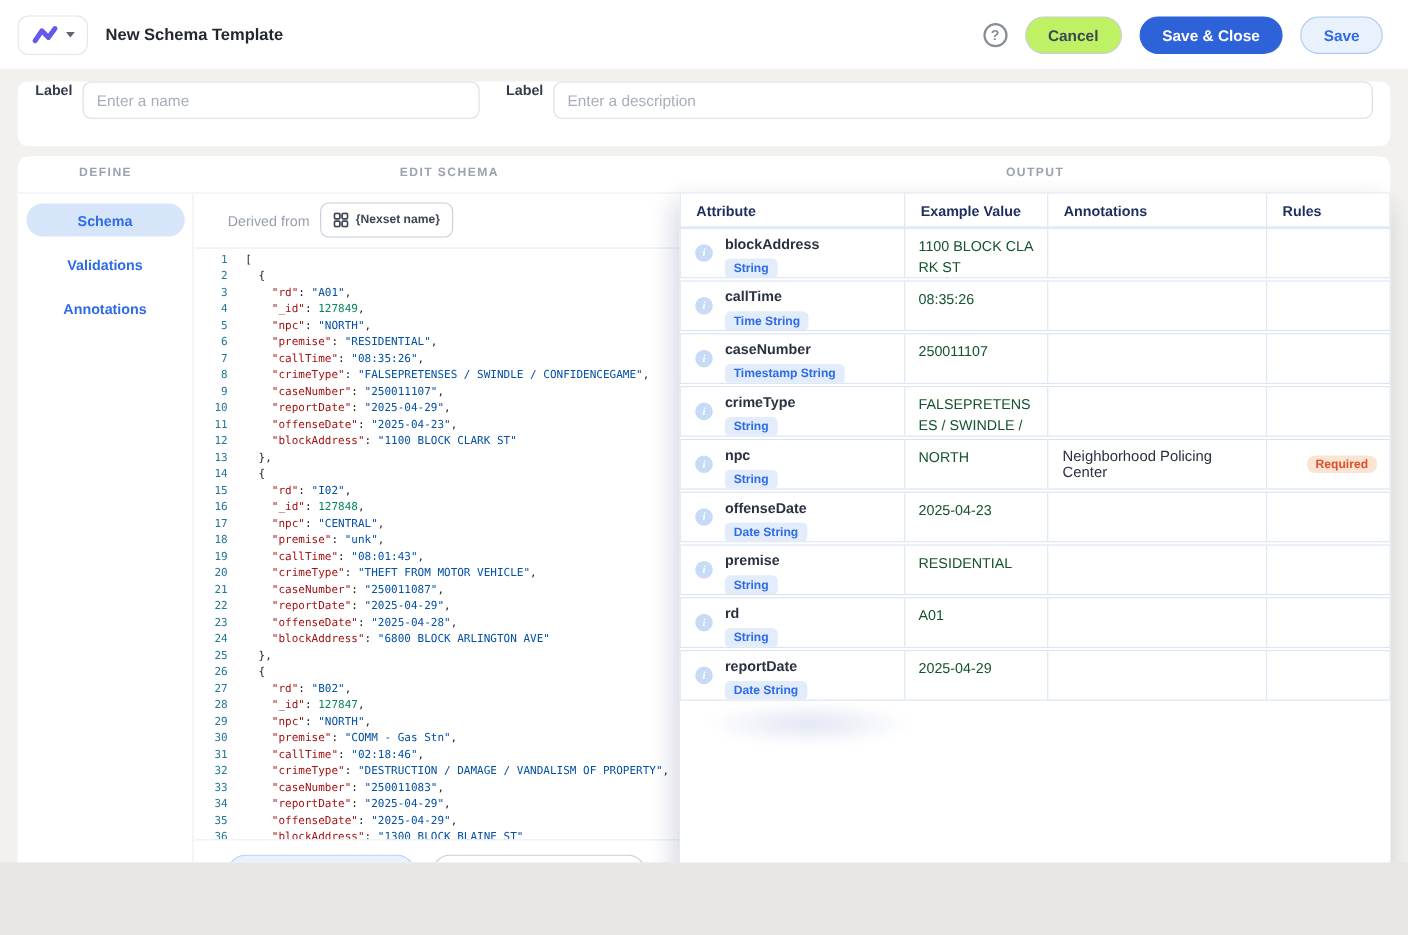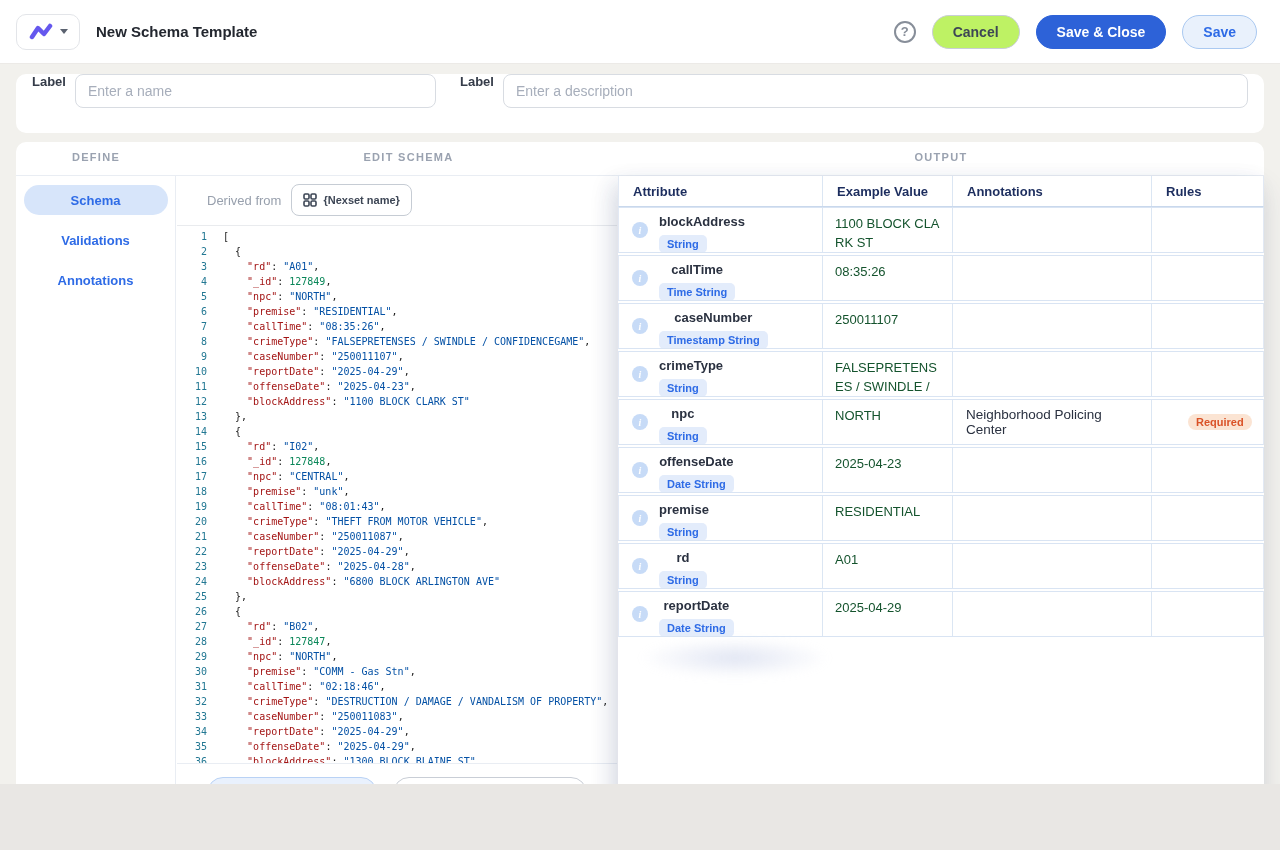--- a/index.html
+++ b/index.html
@@ -81,21 +81,21 @@
   .trow{display:grid;grid-template-columns:204px 130px 199px 1fr;height:46px;margin-bottom:2px;
     border-top:1px solid #d9e4f3;border-bottom:1px solid #d9e4f3;border-left:1px solid #e2e9f4;
     border-right:1px solid #e2e9f4;background:#fff;}
   .trow > div{border-right:1px solid #dbe6f3;overflow:hidden;}
   .trow > div:last-child{border-right:none;}
   .c-attr{display:flex;align-items:center;padding-left:13px;}
   .info-icon{width:16px;height:16px;border-radius:50%;background:#c7dbf7;color:#fff;font-size:10px;
     font-weight:700;display:flex;align-items:center;justify-content:center;flex:none;cursor:pointer;
     font-family:"Liberation Serif",serif;font-style:italic;}
   .attr-main{align-self:flex-start;padding-top:6px;margin-left:11px;}
-  .attr-name{font-size:13px;font-weight:700;color:#2a3140;margin-bottom:5px;text-align:center;}
+  .attr-name{font-size:13px;font-weight:700;color:#2a3140;margin-bottom:5px;}
   .type-badge{display:inline-block;background:#e3ecfb;color:#2e6be6;font-size:11px;font-weight:700;
     padding:3px 8px;border-radius:5px;}
   .c-ex{padding:6px 12px;font-size:13px;line-height:19px;color:#14532d;word-break:break-all;}
   .c-ann{display:flex;align-items:center;padding:0 13px;font-size:13.5px;color:#2a3140;}
   .c-rules{display:flex;align-items:center;gap:6px;padding:0 12px;}
   .rule-badge{font-size:11px;font-weight:700;padding:2px 8px;border-radius:8px;margin-left:24px;}
   .rule-required{background:#fbe4d3;color:#da5227;}
   .rule-regex{background:#d8e6fb;color:#2e6be6;}
   
   .smudge{position:absolute;left:640px;top:638px;width:190px;height:40px;z-index:12;

